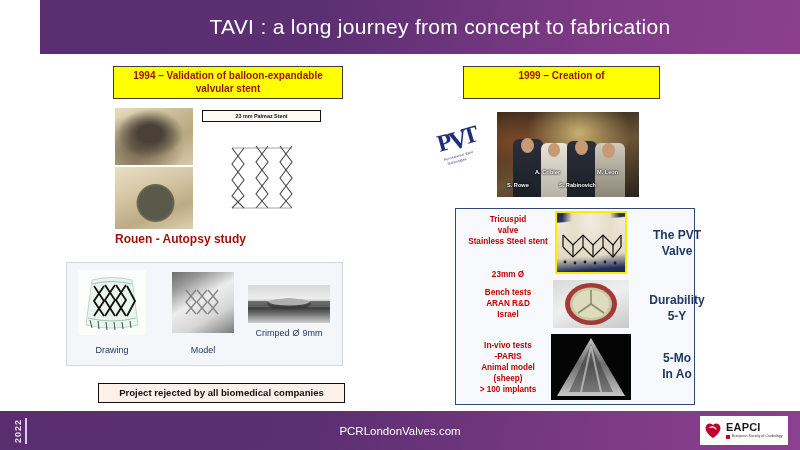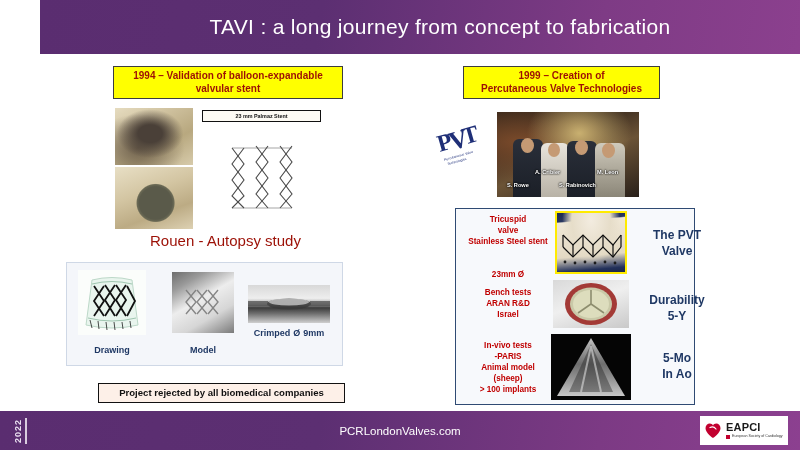--- a/index.html
+++ b/index.html
@@ -87,21 +87,21 @@
   }
   .stent-label{
     position:absolute;left:202px;top:110px;width:119px;height:12px;
     background:#fdfbf4;border:1px solid #111;
     font-size:5.4px;font-weight:bold;color:#111;text-align:center;
     line-height:11px;box-sizing:border-box;
   }
   .mesh-svg{position:absolute;left:0;top:0;}
   .rouen-cap{
     position:absolute;left:115px;top:232px;width:221px;
-    text-align:center;color:#9c1006;font-weight:normal;font-size:15px;
+    color:#9c1006;font-weight:bold;font-size:12px;
   }
 
   
   .lower-panel{
     position:absolute;left:66px;top:262px;width:277px;height:104px;
     background:#f4f6fa;border:1px solid #cfd8e6;box-sizing:border-box;
   }
   .draw-img{
     position:absolute;left:78px;top:270px;width:68px;height:65px;
     background:#fbfdfb;
@@ -110,21 +110,21 @@
     position:absolute;left:172px;top:272px;width:62px;height:61px;
     background:linear-gradient(150deg,#6d6d6d 0%,#9a9a9a 20%,#ededed 45%,#d6d6d6 70%,#7a7a7a 100%);
     overflow:hidden;
   }
   .crimp-img{
     position:absolute;left:248px;top:285px;width:82px;height:38px;
     background:linear-gradient(180deg,#d8d8d8 0%,#eeeeee 35%,#9a9a9a 52%,#3c3c3c 60%,#6e6e6e 75%,#cfcfcf 100%);
     overflow:hidden;
   }
   .cap-blue{
-    position:absolute;color:#1f3864;font-weight:bold;font-size:9px;text-align:center;
+    position:absolute;color:#1f3864;font-weight:normal;font-size:9px;text-align:center;
   }
   #cap-drawing{left:78px;top:345px;width:68px;}
   #cap-model{left:168px;top:345px;width:70px;}
   #cap-crimped{left:240px;top:328px;width:98px;display:flex;align-items:center;justify-content:center;gap:3px;}
 
   .rejected{
     position:absolute;left:98px;top:383px;width:247px;height:20px;
     background:#fdf0e8;border:1px solid #111;
     color:#111;font-weight:bold;font-size:9.6px;text-align:center;
     line-height:18px;box-sizing:border-box;
@@ -270,21 +270,20 @@
   <div class="cap-blue" id="cap-crimped">
     <span>Crimped</span>
     <span>Ø</span>
     <span>9mm</span>
   </div>
 
   <div class="rejected">Project rejected by all biomedical companies</div>
 
   <div class="ybox" id="ybox-right">
     <span>1999 – Creation of</span><br>
-    <span>Percutaneous Valve Technologies</span>
   </div>
 
   <div class="pvt-logo">
     <svg width="60" height="50" viewBox="0 0 60 50">
       <g transform="rotate(-16 30 25)">
         <text x="8" y="28" font-family="Liberation Serif, serif" font-size="24" font-weight="bold" fill="#1f2f77">P</text>
         <text x="20" y="30" font-family="Liberation Serif, serif" font-size="26" font-weight="bold" fill="#1f2f77">V</text>
         <text x="34" y="28" font-family="Liberation Serif, serif" font-size="24" font-weight="bold" fill="#1f2f77">T</text>
         <text x="10" y="38" font-family="Liberation Sans, sans-serif" font-size="3.4" fill="#2a3a80">Percutaneous Valve</text>
         <text x="12" y="43" font-family="Liberation Sans, sans-serif" font-size="3.4" fill="#2a3a80">Technologies</text>

